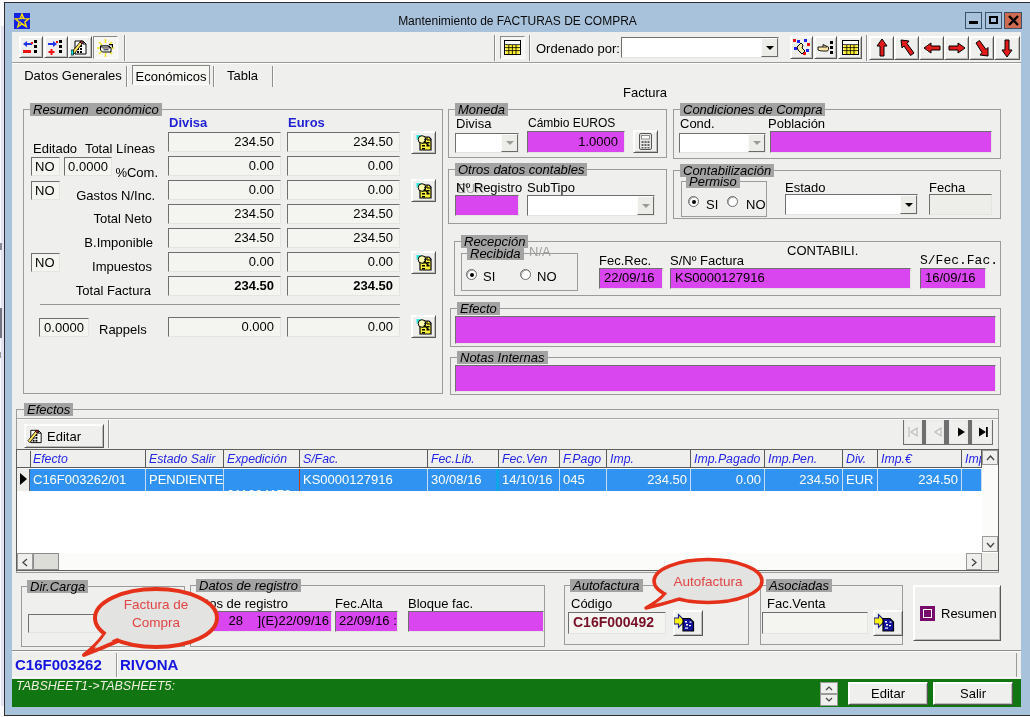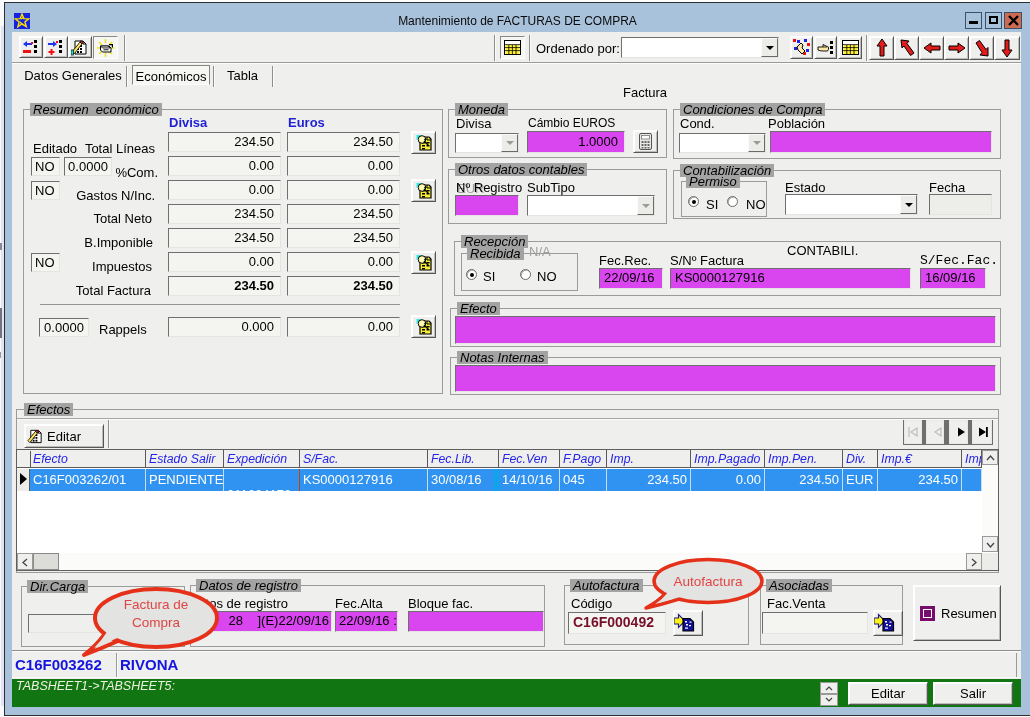--- a/index.html
+++ b/index.html
@@ -468,21 +468,21 @@
     <div class="cell" style="width:78px;flex:none;border-right:1px solid #5a5a5a;padding:2px 3px 0 3px;">Imp.Pen.</div>
     <div class="cell" style="width:35px;flex:none;border-right:1px solid #5a5a5a;padding:2px 3px 0 3px;">Div.</div>
     <div class="cell" style="width:84px;flex:none;border-right:1px solid #5a5a5a;padding:2px 3px 0 3px;">Imp.€</div>
     <div class="cell" style="width:20px;flex:none;border-right:1px solid #5a5a5a;padding:2px 3px 0 3px;">Imp</div>
   </div>
 <div id="grow" class="abs" style="left:30px;top:469px;width:952px;height:22px;display:flex;font-size:13px;color:#fff;">
     <div class="cell" style="width:116px;flex:none;border-right:1px solid #C9DCEF;padding:3px 3px 0 3px;">C16F003262/01</div>
     <div class="cell" style="width:78px;flex:none;border-right:1px solid #C9DCEF;padding:3px 3px 0 3px;">PENDIENTE</div>
     <div class="cell" style="width:76px;flex:none;border-right:1px solid #c2410c;padding:18px 3px 0 3px;">011604178</div>
     <div class="cell" style="width:128px;flex:none;border-right:1px solid #C9DCEF;padding:3px 3px 0 3px;">KS0000127916</div>
-    <div class="cell" style="width:71px;flex:none;border-right:5px solid #0ea5e9;padding:3px 3px 0 3px;">30/08/16</div>
+    <div class="cell" style="width:71px;flex:none;border-right:3px solid #0ea5e9;padding:3px 3px 0 3px;">30/08/16</div>
     <div class="cell" style="width:61px;flex:none;border-right:1px solid #C9DCEF;padding:3px 3px 0 3px;">14/10/16</div>
     <div class="cell" style="width:47px;flex:none;border-right:1px solid #C9DCEF;padding:3px 3px 0 3px;">045</div>
     <div class="cell" style="width:84px;flex:none;border-right:1px solid #C9DCEF;padding:3px 3px 0 3px;text-align:right;">234.50</div>
     <div class="cell" style="width:74px;flex:none;border-right:1px solid #C9DCEF;padding:3px 3px 0 3px;text-align:right;">0.00</div>
     <div class="cell" style="width:78px;flex:none;border-right:1px solid #C9DCEF;padding:3px 3px 0 3px;text-align:right;">234.50</div>
     <div class="cell" style="width:35px;flex:none;border-right:1px solid #C9DCEF;padding:3px 3px 0 3px;">EUR</div>
     <div class="cell" style="width:84px;flex:none;border-right:1px solid #C9DCEF;padding:3px 3px 0 3px;text-align:right;">234.50</div>
     <div class="cell" style="width:20px;flex:none;border-right:1px solid #C9DCEF;padding:3px 3px 0 3px;"></div>
   </div>
 <div class="abs" style="left:30px;top:451px;width:1px;height:17px;background:#5a5a5a;"></div>

